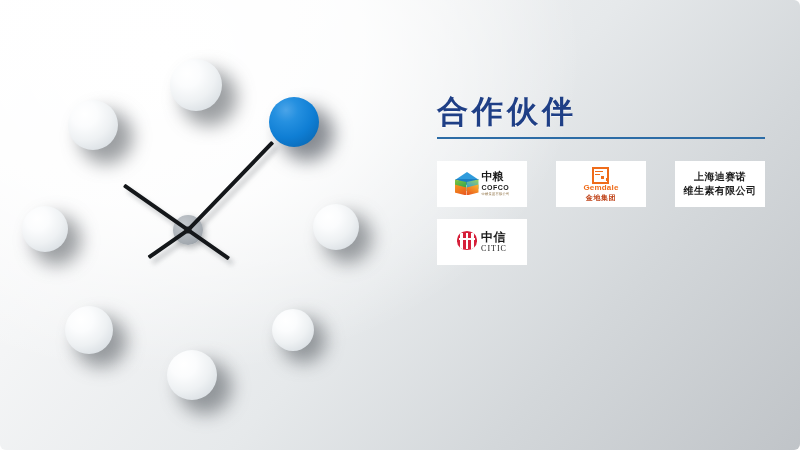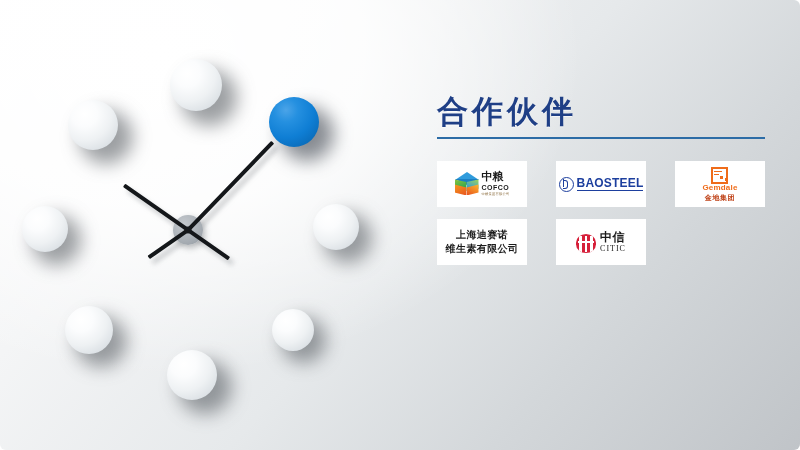--- a/index.html
+++ b/index.html
@@ -307,21 +307,21 @@
     font-size: 7px;
     font-weight: 700;
     color: #c0441a;
     letter-spacing: 0.6px;
     margin-top: 2px;
   }
 
   
   .citic {
     display: flex;
-    align-items: flex-end;
+    align-items: flex-start;
     gap: 4px;
   }
   .citic-mark {
     position: relative;
     width: 20px; height: 19px;
     background: #d6203a;
     border-radius: 50% / 46%;
     flex: 0 0 auto;
     overflow: hidden;
   }
@@ -432,26 +432,20 @@
             <i class="cube-br"></i>
           </div>
           <div class="cofco-text">
             <div class="cofco-cn">中粮</div>
             <div class="cofco-en">COFCO</div>
             <div class="cofco-sub">中粮集团有限公司</div>
           </div>
         </div>
       </div>
 
-      <div class="logo-card">
-        <div class="baosteel">
-          <span class="bs-emblem"></span>
-          <span class="bs-word">BAOSTEEL</span>
-        </div>
-      </div>
 
       <div class="logo-card">
         <div class="gemdale">
           <div class="gd-mark">
             <span class="gd-box"></span>
             <span class="gd-line1"></span>
             <span class="gd-line2"></span>
             <span class="gd-sq"></span>
             <span class="gd-dot"></span>
           </div>

